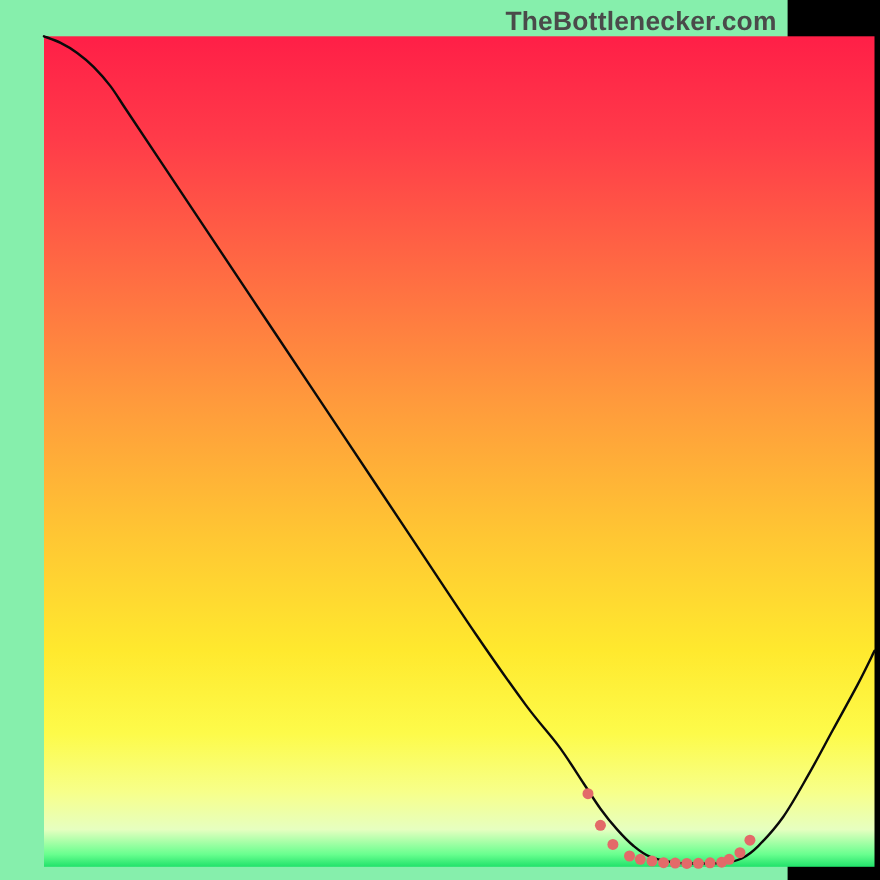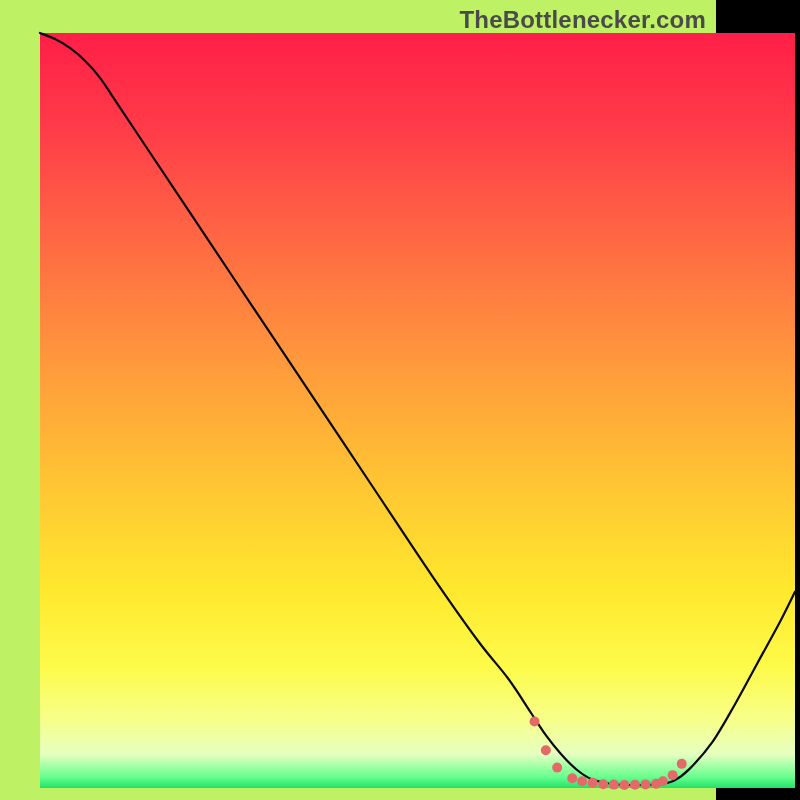--- a/index.html
+++ b/index.html
@@ -8,21 +8,21 @@
     width: 800px;
     height: 800px;
     background: #000;
     overflow: hidden;
     font-family: Arial, Helvetica, sans-serif;
   }
   .frame {
     position: relative;
     width: 716px;
     height: 800px;
-    background: #bef264;
+    background: #86efac;
   }
   .attribution {
     position: absolute;
     top: 6px;
     right: 10px;
     color: #4a4a4a;
     font-size: 24px;
     font-weight: bold;
     letter-spacing: 0.2px;
     z-index: 5;

